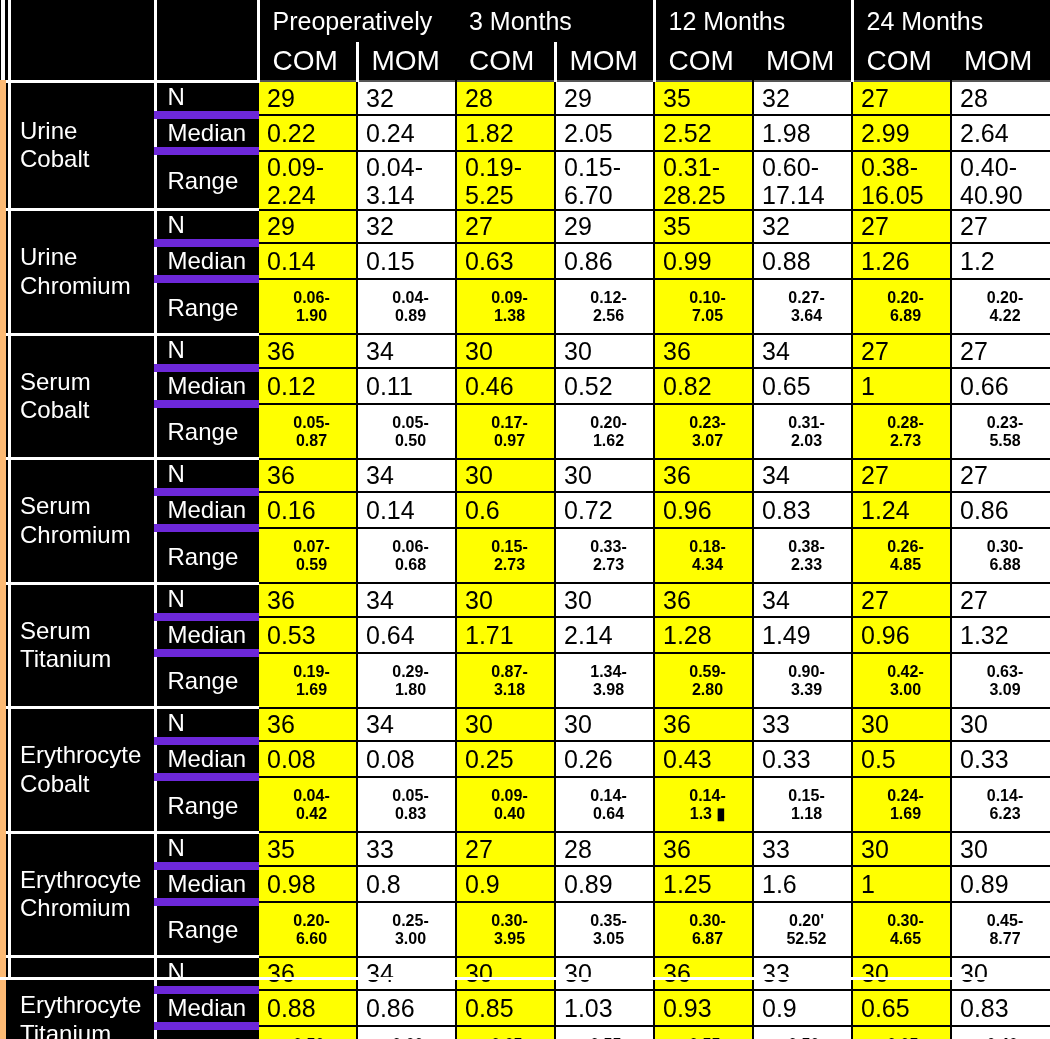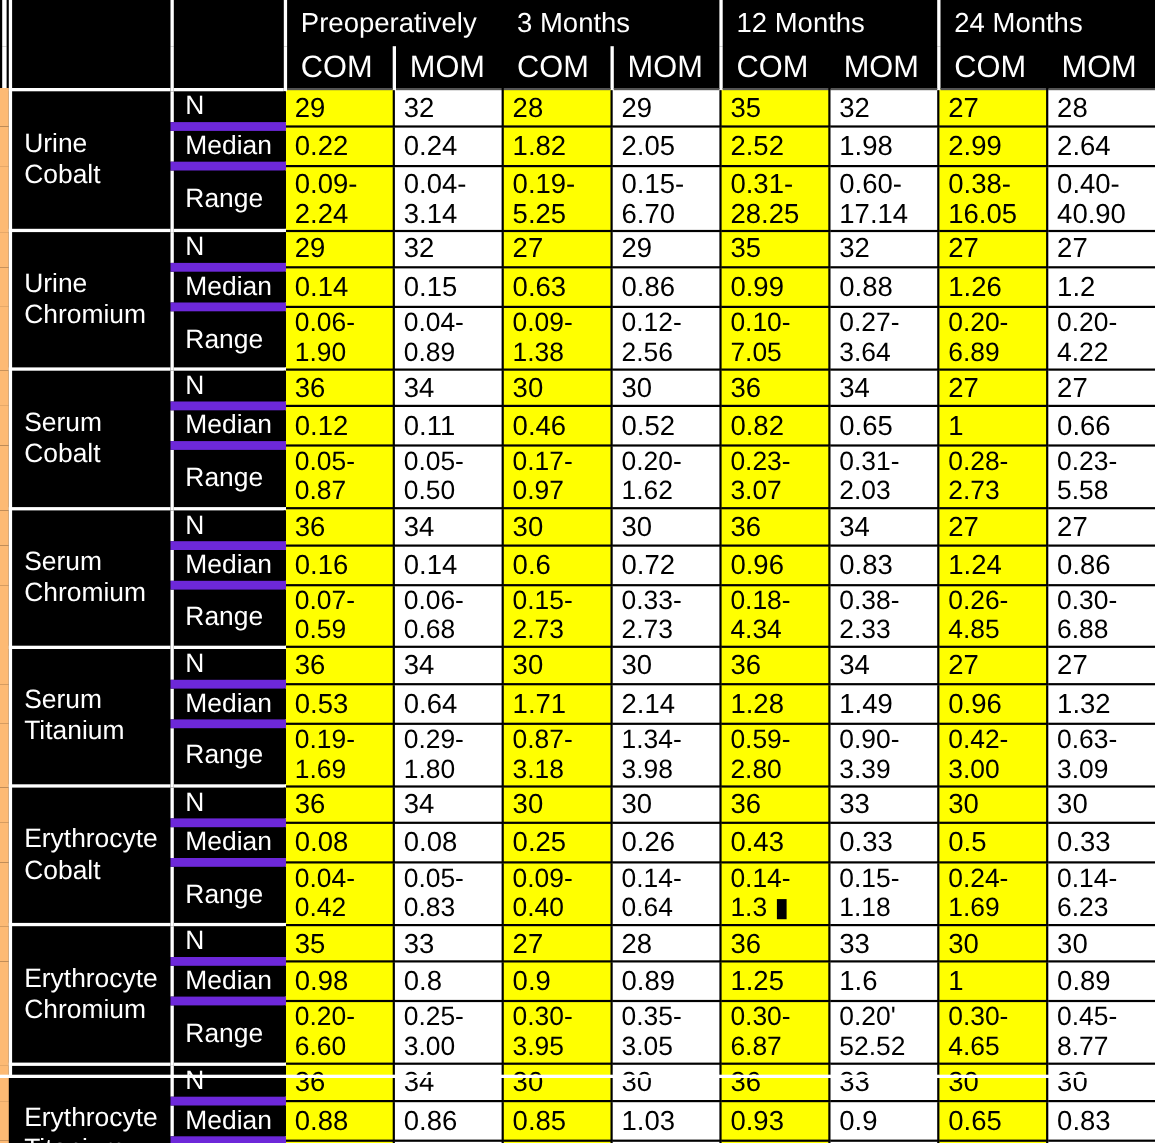--- a/index.html
+++ b/index.html
@@ -81,21 +81,21 @@
   }
 
   
   .lbl {
     background: #000000;
     color: #ffffff;
     font-size: 24px;
     text-align: left;
     padding-left: 14px !important;
     line-height: 1.18;
-    border-left: 8px solid #fdba74;
+    border-left: 6px solid #fdba74;
     border-top: 3px solid #ffffff;
     white-space: pre-line;
   }
   .lbl.first-blk { border-top: 3px solid #ffffff; }
 
   
   .stat {
     background: #000000;
     color: #ffffff;
     font-size: 24px;
@@ -112,21 +112,21 @@
     color: #000000;
     font-size: 25px;
     text-align: left;
     padding-left: 8px !important;
     border: 2px solid #000000;
     border-top: 2px solid #555555;
     line-height: 1.12;
     white-space: pre-line;
   }
   .cell.hl { background: #ffff00; }
-  .cell.bold { font-weight: normal; font-size: 24px; }
+  .cell.bold { font-weight: bold; font-size: 16px; text-align: center; }
 
   .row-n      { height: 30px; }
   .row-median { height: 30px; }
   .row-range  { height: 55px; }
 
   .cell.row-range { padding-top: 1px !important; }
 
   
   .bottom-rule {
     position: absolute;

